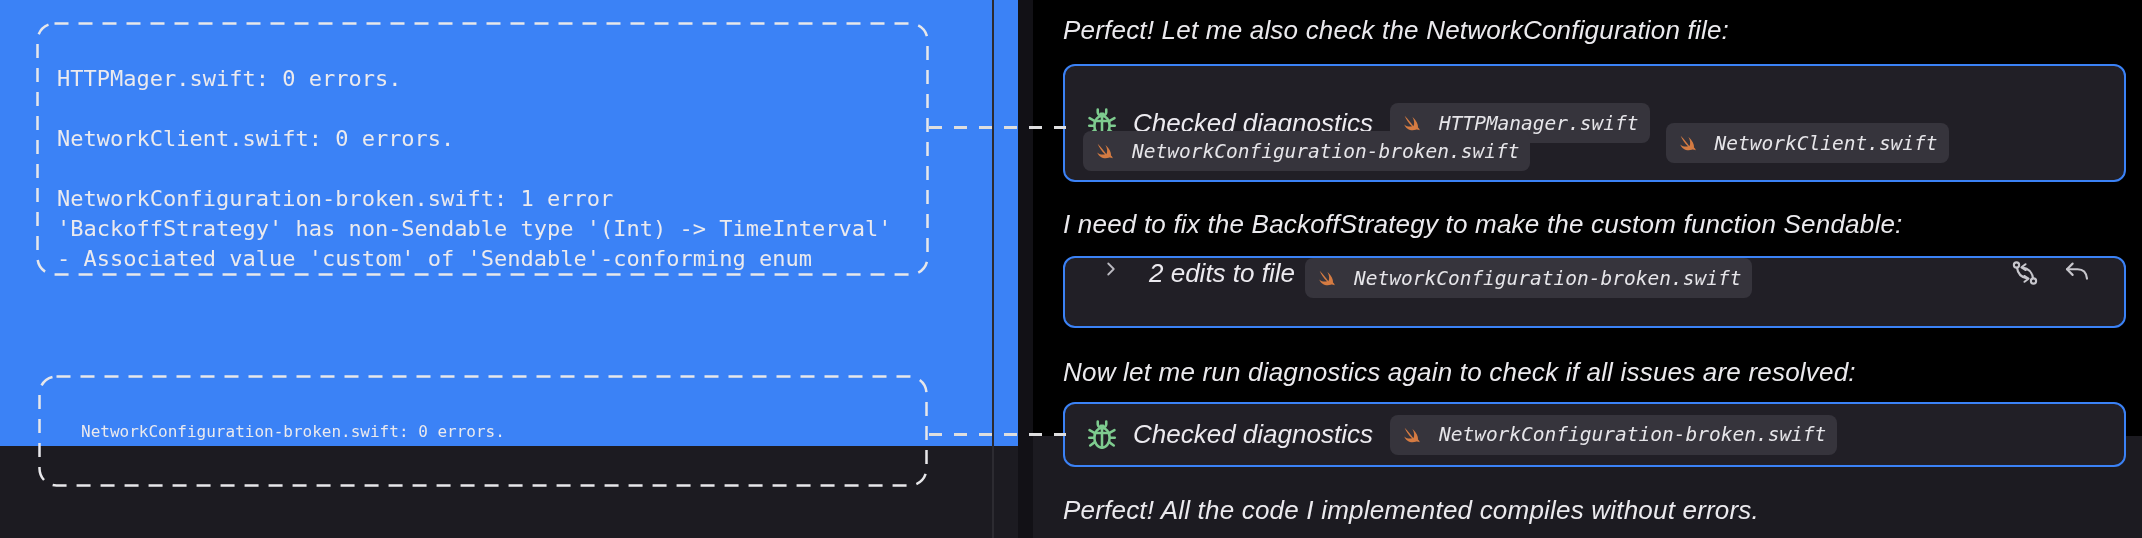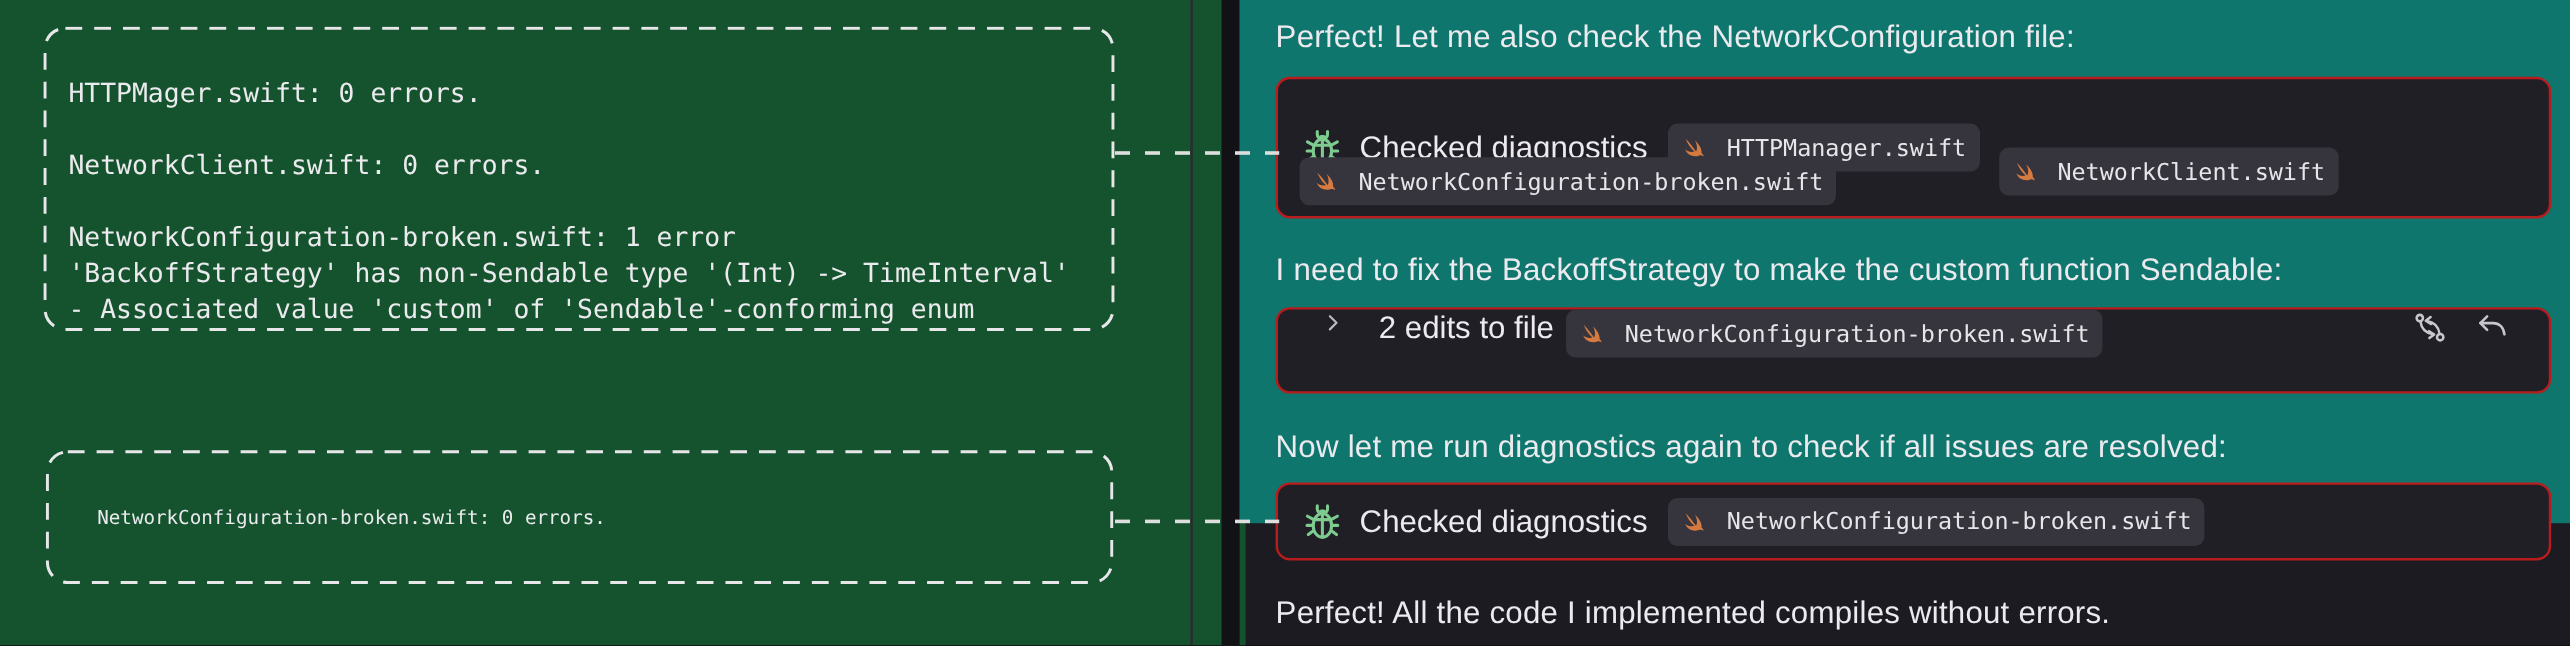--- a/index.html
+++ b/index.html
@@ -1,21 +1,21 @@
 <!DOCTYPE html>
 <html><head>
 <meta charset="utf-8">
 <style>
   html,body{margin:0;padding:0;background:#101014;}
   .screen{
     position:relative;width:2142px;height:538px;overflow:hidden;
     background:#1c1b21;font-family:"Liberation Sans",sans-serif;
   }
   
-  .left-panel{position:absolute;left:0;top:0;width:1018px;height:538px;background:#14532d;padding-left:20px;}
+  .left-panel{position:absolute;left:0;top:0;width:1018px;height:446px;background:#3b82f6;}
   .hairline{position:absolute;left:992px;top:0;width:2px;height:538px;background:#2c2b31;}
   .gutter{position:absolute;left:1018px;top:0;width:15px;height:538px;background:#121116;}
   .dash-box{position:absolute;box-sizing:border-box;}
   .dash-box svg.border-svg{position:absolute;left:0;top:0;}
   .box1{left:36px;top:22px;width:893px;height:254px;}
   .box2{left:38px;top:375px;width:890px;height:112px;display:flex;align-items:center;}
   .mono-lines{position:absolute;left:21px;top:42px;}
   .mono-line{
     height:30px;line-height:30px;white-space:pre;
     font-family:"DejaVu Sans Mono",monospace;font-size:22px;color:#ebeaee;
@@ -25,29 +25,29 @@
     font-size:16px;color:#ebeaee;white-space:pre;
   }
   
   .connector{
     position:absolute;height:3px;z-index:6;
     background:repeating-linear-gradient(90deg,#dededf 0 13px,transparent 13px 25px);
   }
   .c1{left:929px;top:126px;width:137px;}
   .c2{left:929px;top:433px;width:137px;}
   
-  .right-panel{position:absolute;left:1033px;top:0;width:1109px;height:436px;background:#0f766e;}
+  .right-panel{position:absolute;left:1033px;top:0;width:1109px;height:436px;background:#000000;font-style:italic;}
   .msg{
     position:absolute;left:30px;font-size:26px;color:#ebeaee;
     letter-spacing:.2px;white-space:nowrap;line-height:32px;
   }
   .m1{top:14px;} .m2{top:208px;} .m3{top:356px;} .m4{top:494px;}
   .card{
     position:absolute;left:30px;width:1063px;box-sizing:border-box;
-    background:#211f26;border:2px solid #b91c1c;border-radius:12px;
+    background:#211f26;border:2px solid #3b82f6;border-radius:12px;
   }
   .card1{top:64px;height:118px;}
   .card2{top:256px;height:72px;display:flex;align-items:flex-start;padding:0 32px 0 35px;}
   .card3{top:402px;height:65px;display:flex;align-items:center;padding-left:20px;}
   .card-row{position:absolute;left:20px;display:flex;align-items:center;}
   .row1{top:17px;} .row2{top:65px;left:18px;}
   .card-title{font-size:26px;color:#eceaef;white-space:nowrap;}
   .chip{
     display:inline-flex;align-items:center;gap:16px;height:40px;padding:0 11px;
     background:#36343c;border-radius:8px;white-space:nowrap;

